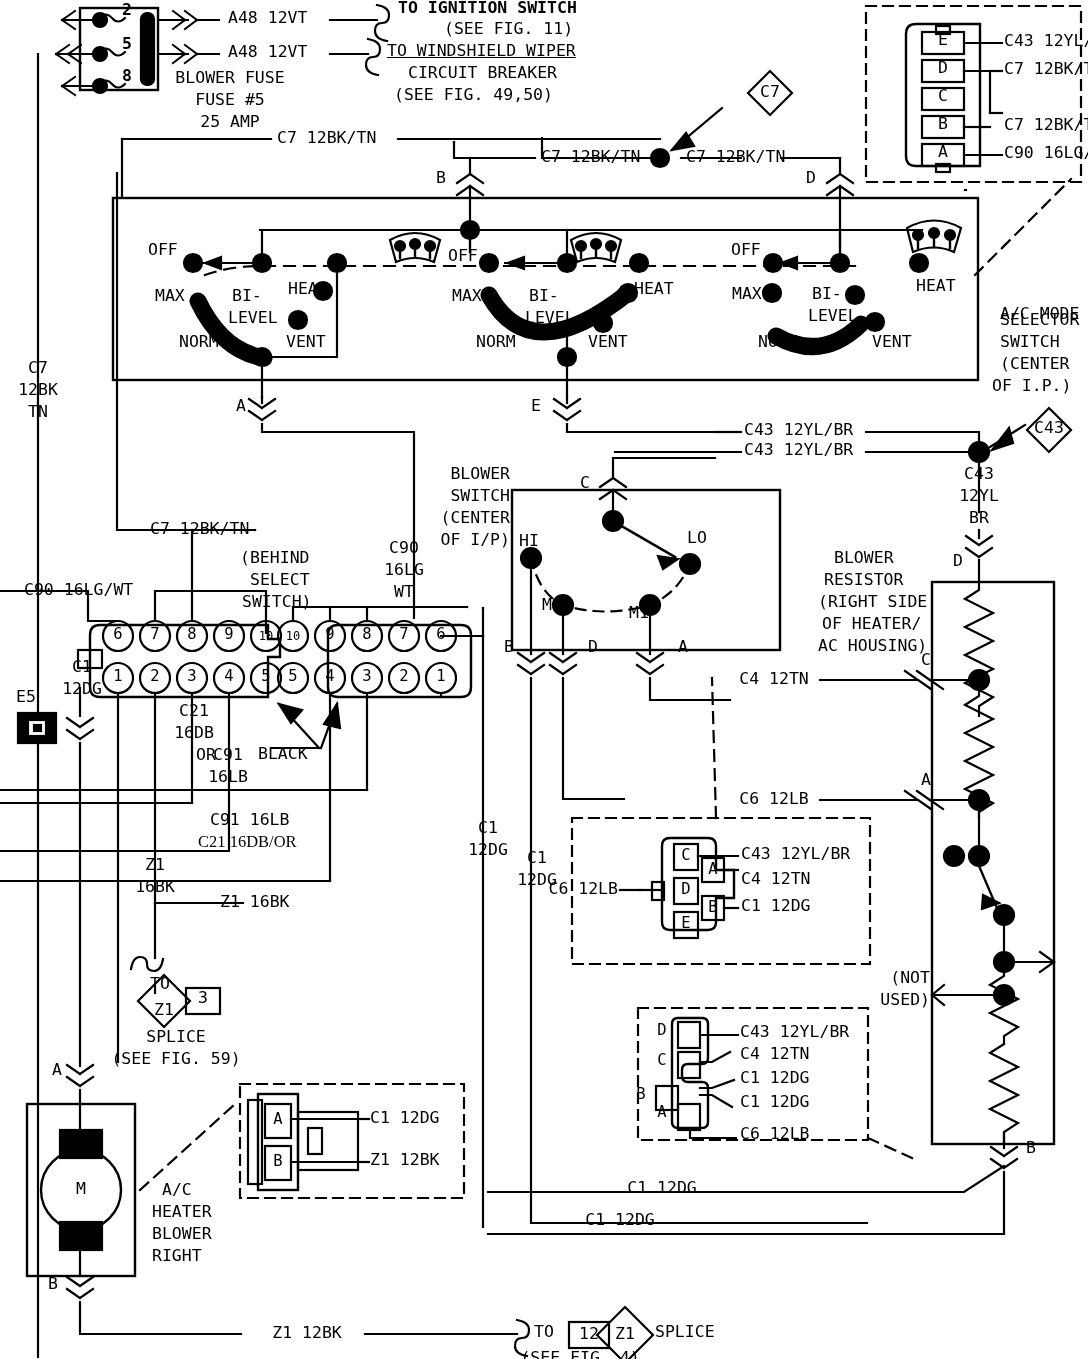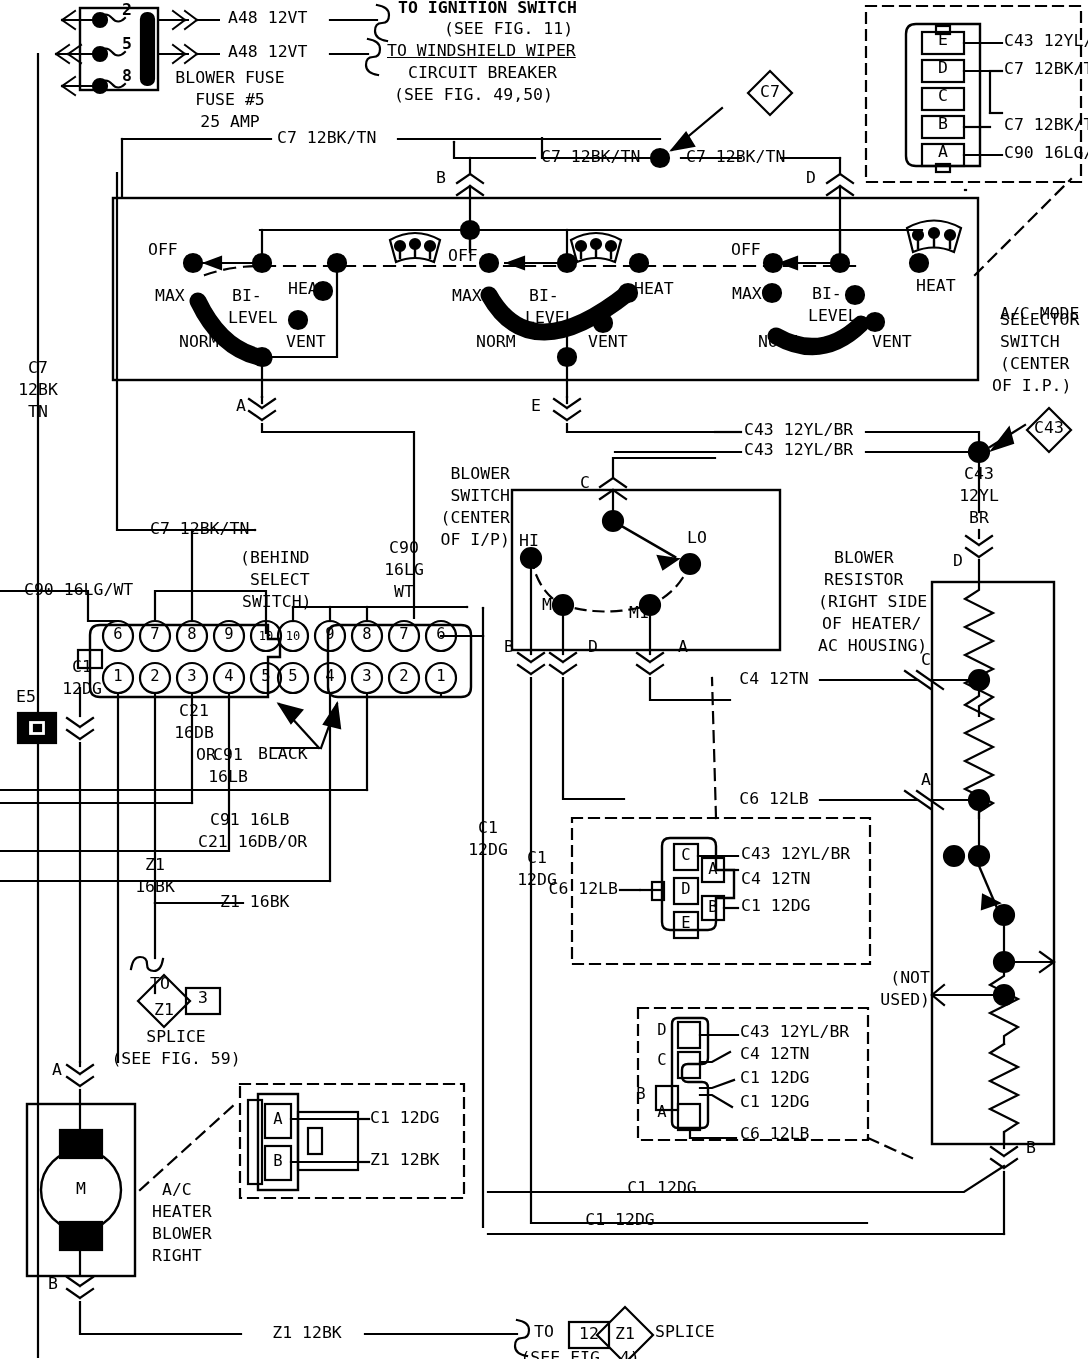--- a/index.html
+++ b/index.html
@@ -504,21 +504,21 @@
 <div class="lbl t16" style="left:16px;top:689px;">E5</div>
 
 <div class="lbl t16 ctr" style="left:194px;top:703px;">C21</div>
 <div class="lbl t16 ctr" style="left:194px;top:725px;">16DB</div>
 <div class="lbl t16 ctr" style="left:206px;top:747px;">OR</div>
 <div class="lbl t16 ctr" style="left:228px;top:747px;">C91</div>
 <div class="lbl t16 ctr" style="left:228px;top:769px;">16LB</div>
 <div class="lbl t16" style="left:258px;top:746px;">BLACK</div>
 
 <div class="lbl t16" style="left:210px;top:812px;">C91 16LB</div>
-<div class="lbl t16" style="left:198px;top:834px;">C21 16DB/OR</div>
+<div class="lbl t16" style="left:198px;top:834px;font-family:Liberation Serif, serif;">C21 16DB/OR</div>
 <div class="lbl t16 ctr" style="left:155px;top:857px;">Z1</div>
 <div class="lbl t16 ctr" style="left:155px;top:879px;">16BK</div>
 <div class="lbl t16" style="left:220px;top:894px;">Z1 16BK</div>
 <div class="lbl t16 ctr" style="left:160px;top:976px;">TO</div>
 <div class="lbl t16 ctr" style="left:164px;top:1002px;">Z1</div>
 <div class="lbl t16 ctr" style="left:203px;top:990px;">3</div>
 <div class="lbl t16 ctr" style="left:176px;top:1029px;">SPLICE</div>
 <div class="lbl t16 ctr" style="left:176px;top:1051px;">(SEE FIG. 59)</div>
 
 <div class="lbl t15 ctr" style="left:118px;top:627px;">6</div>

